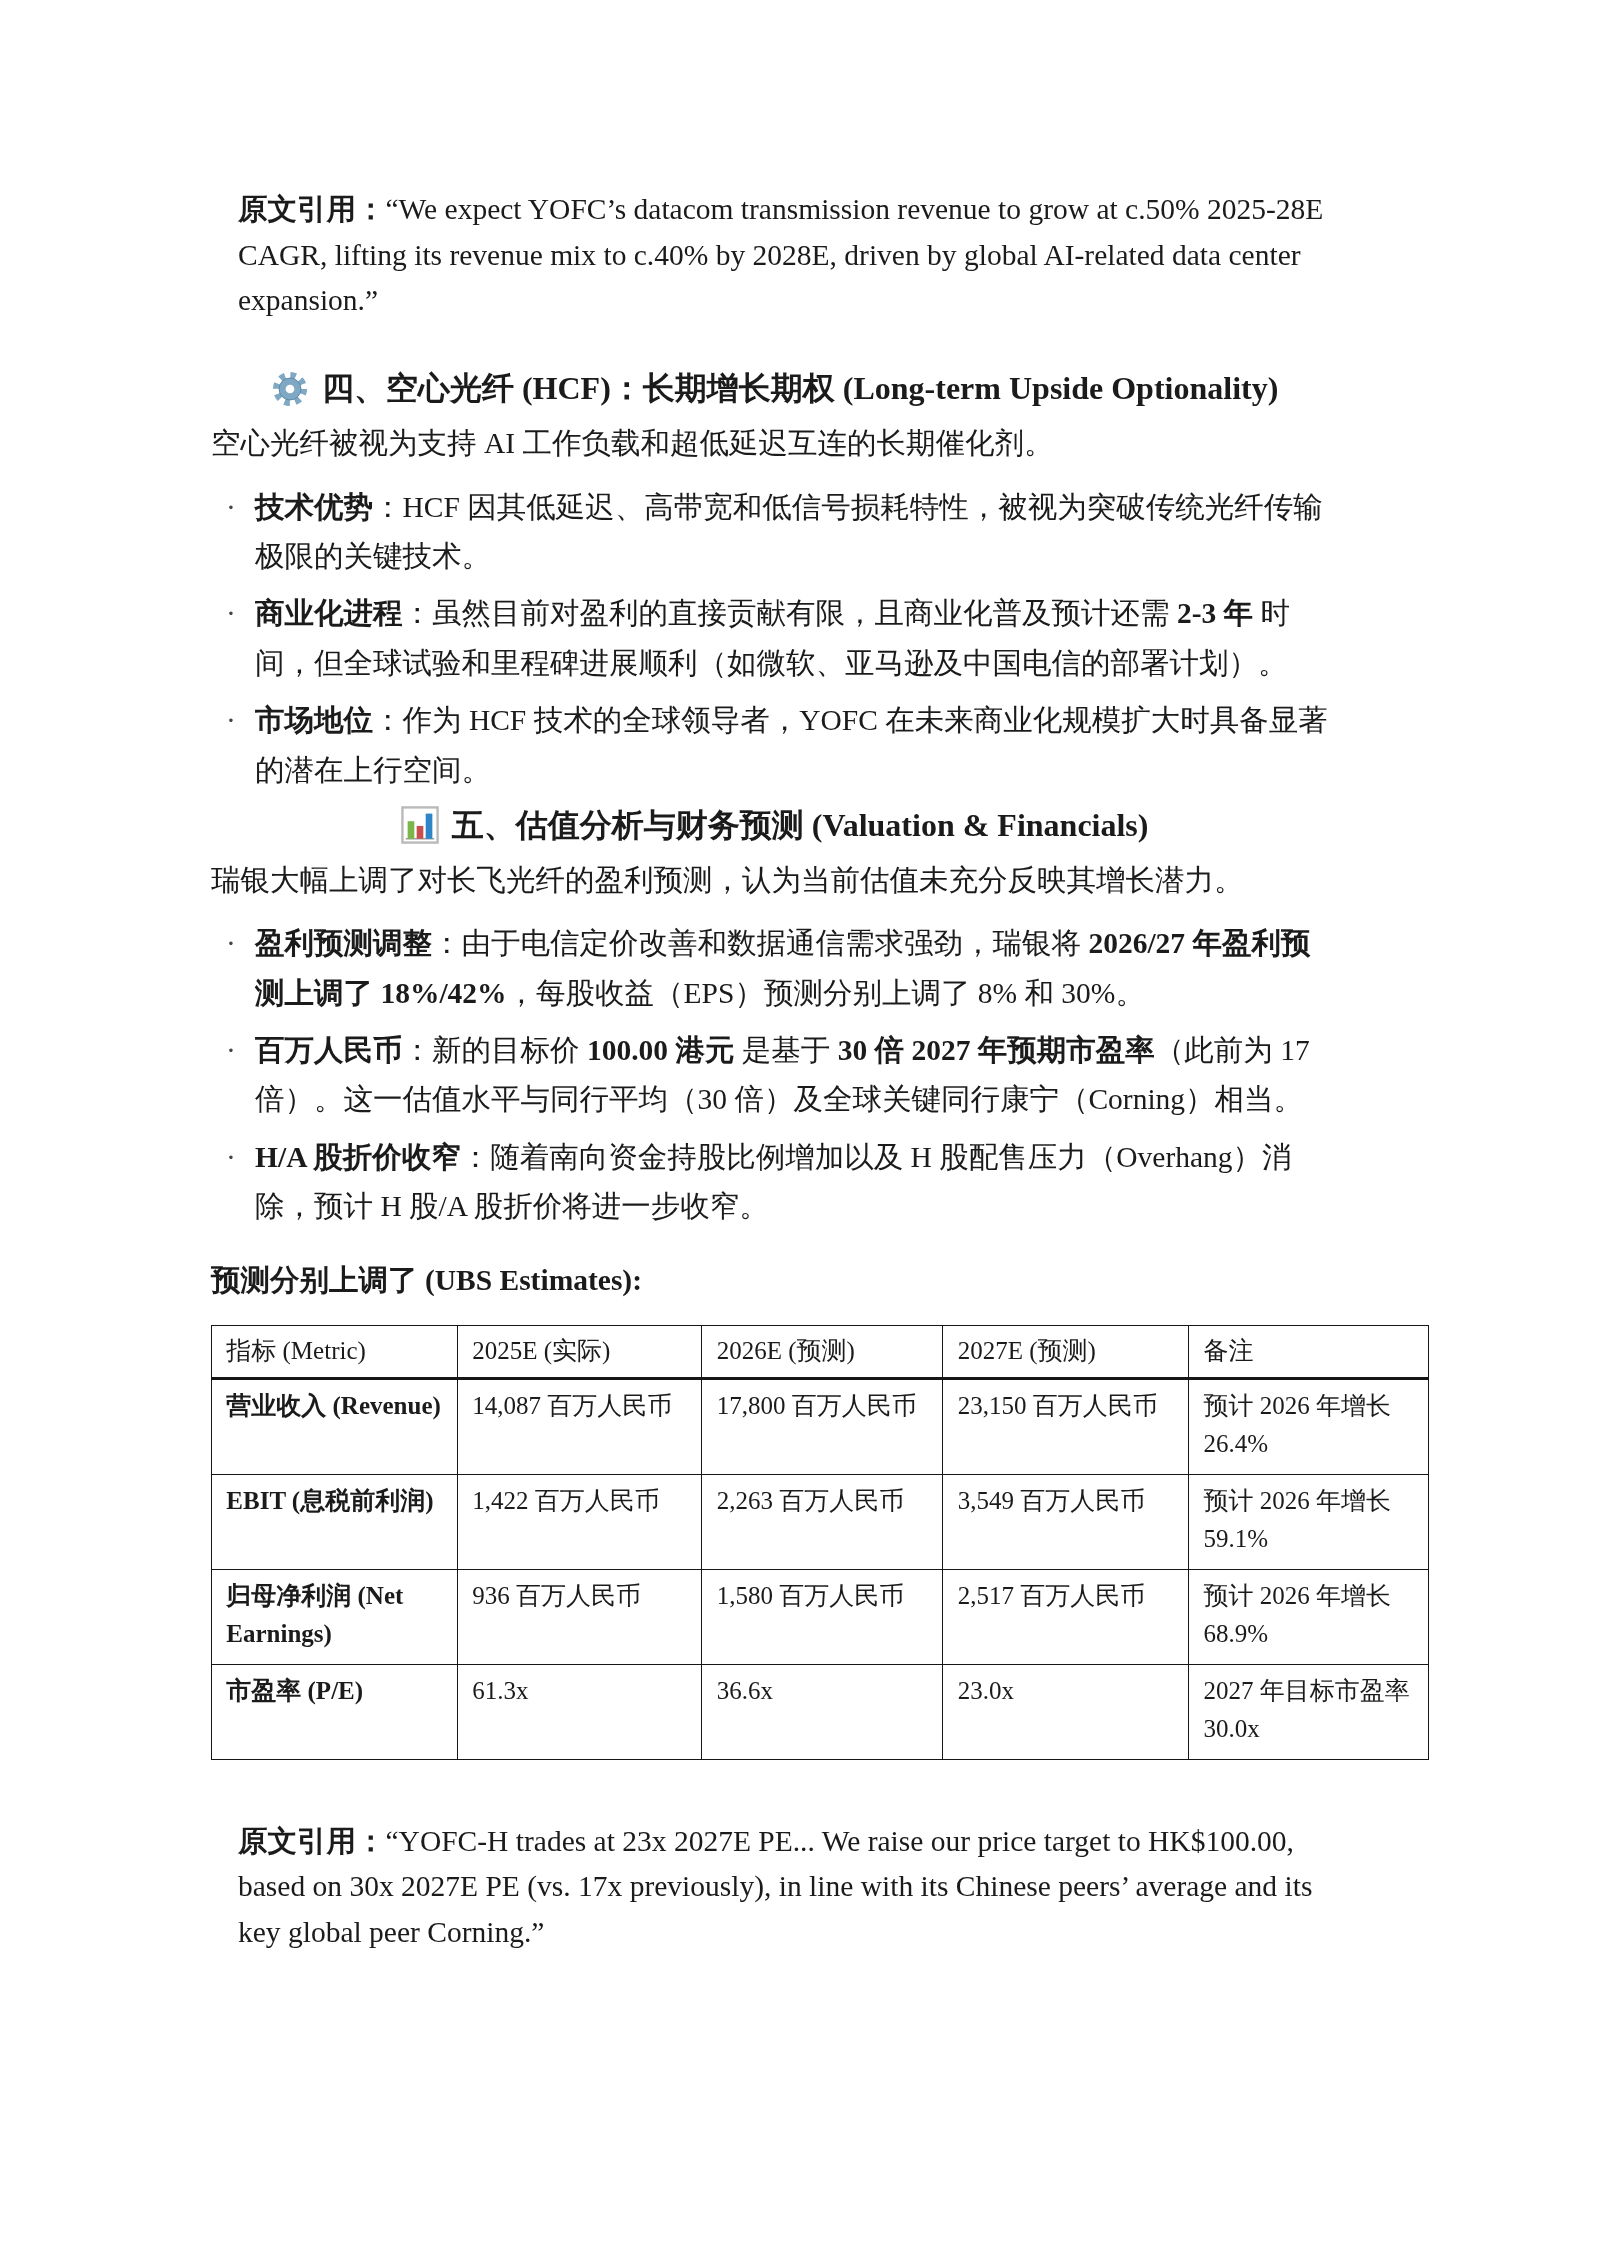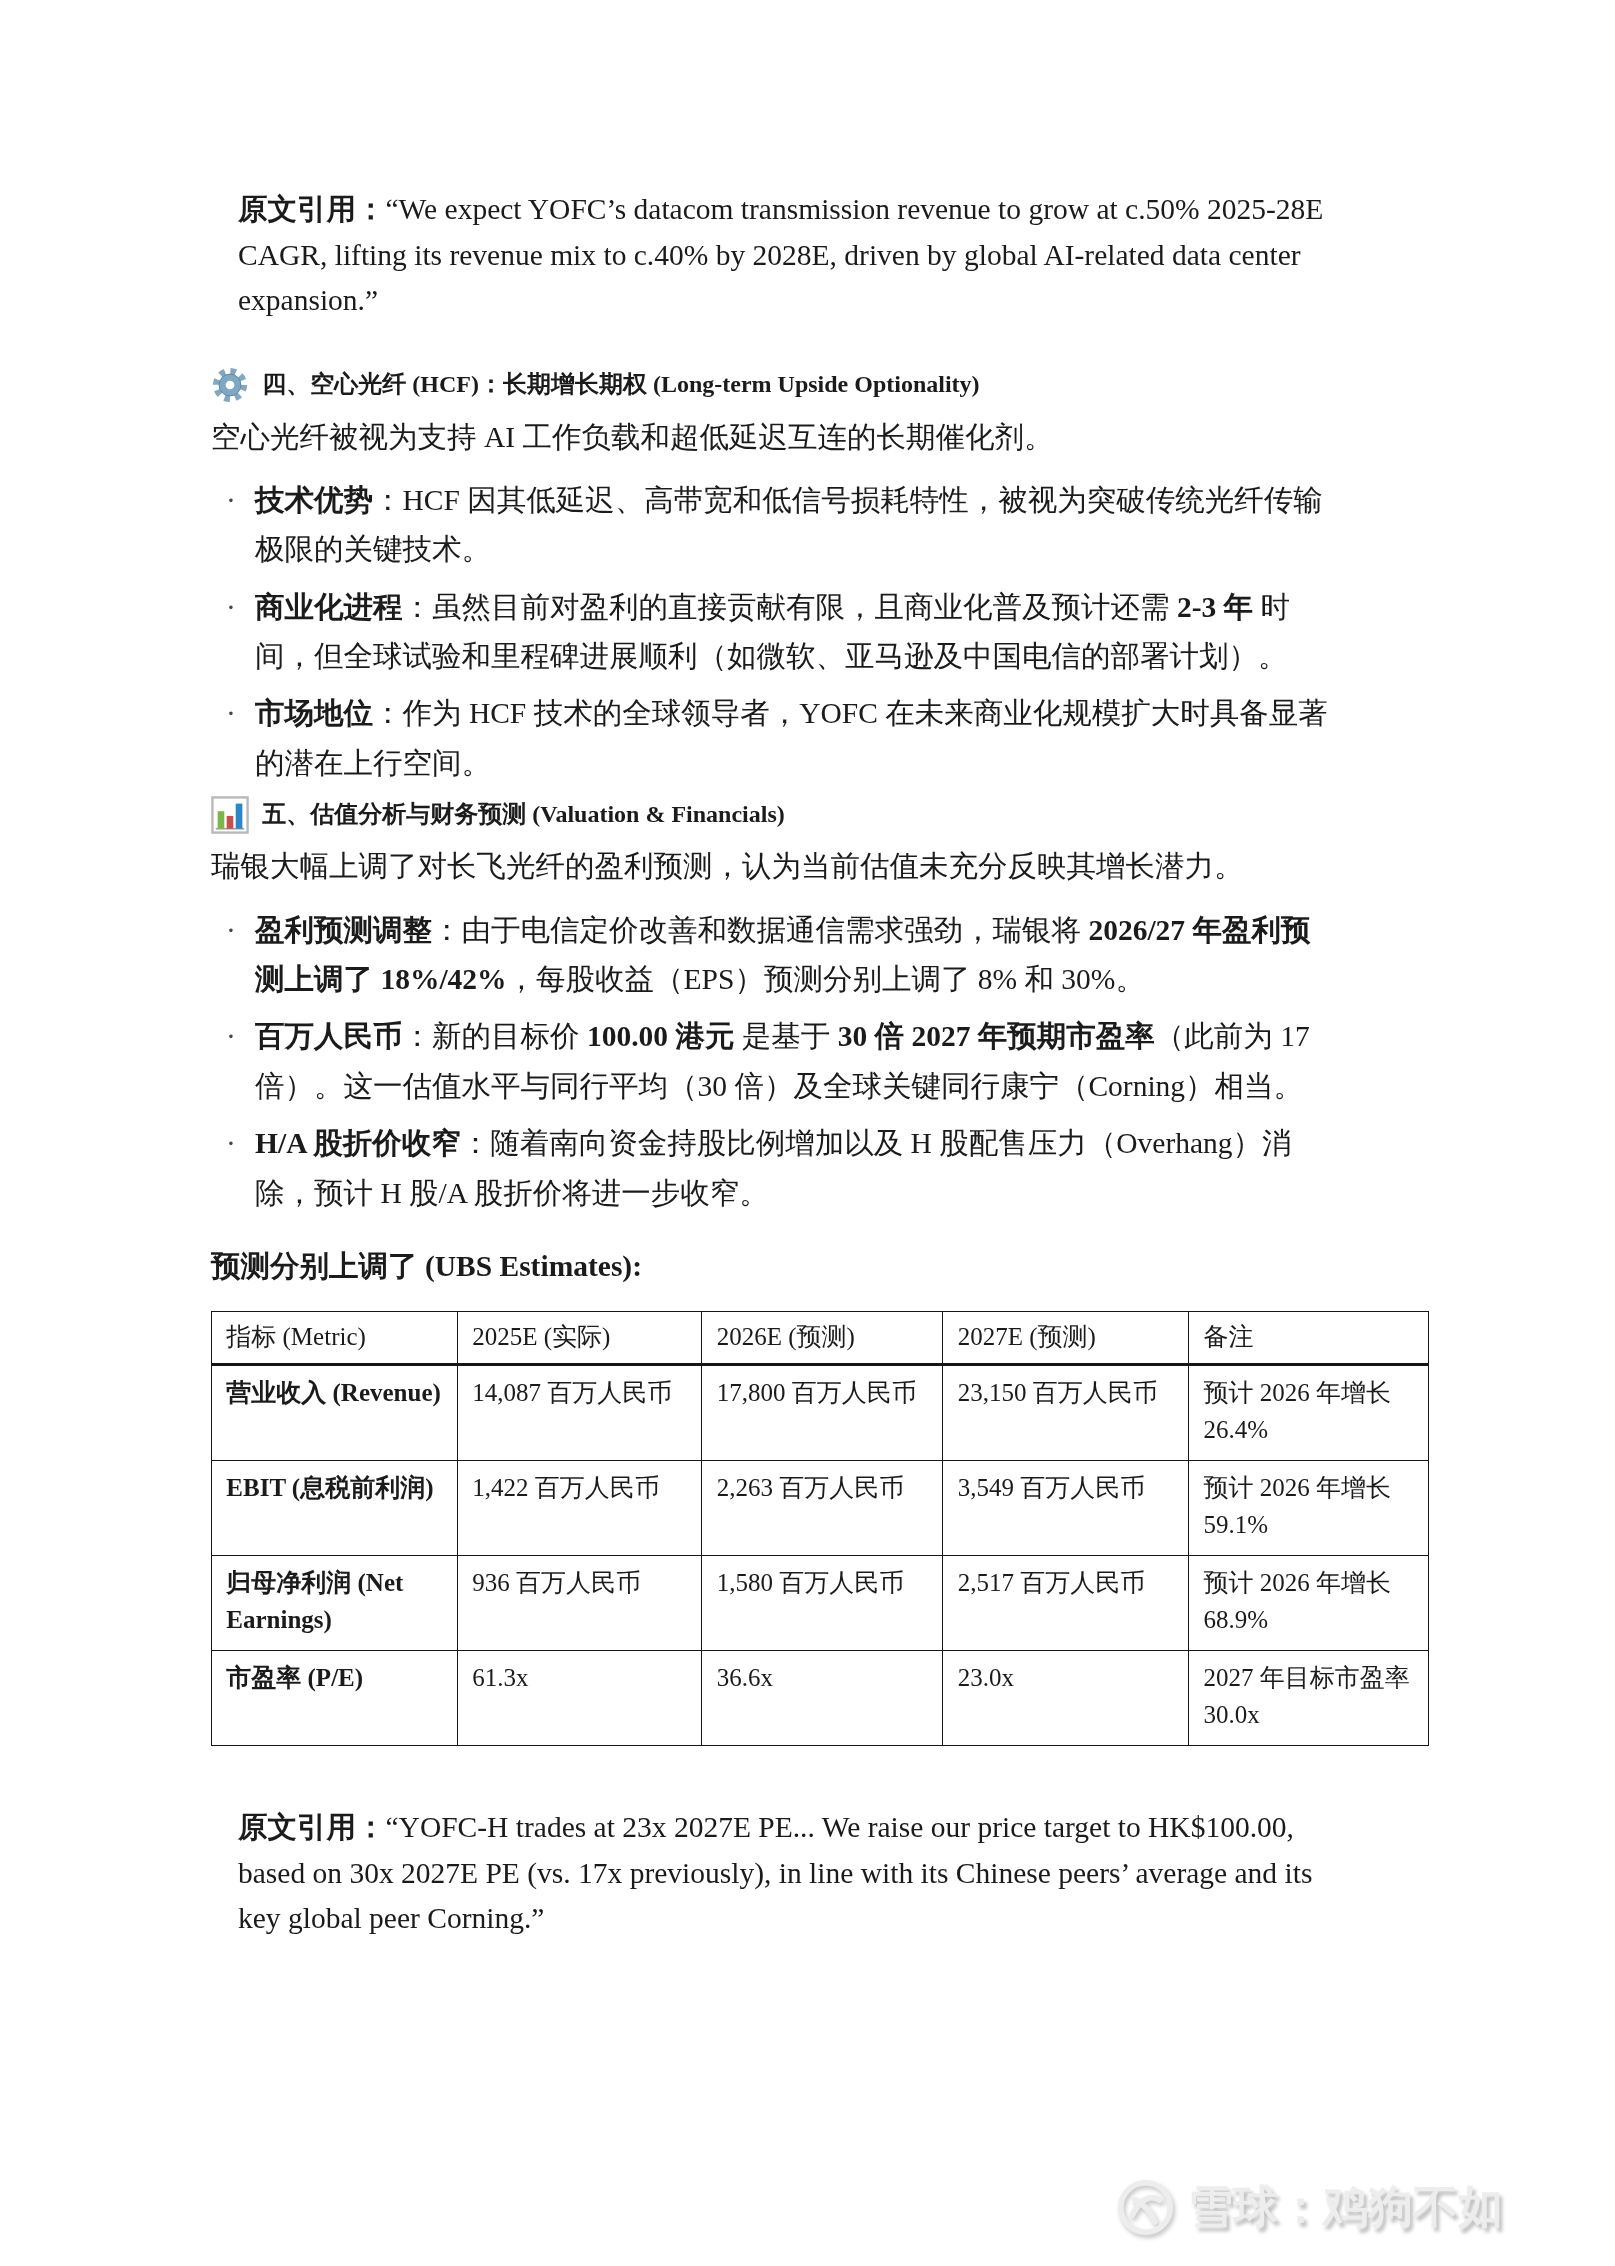--- a/index.html
+++ b/index.html
@@ -22,24 +22,25 @@
     line-height: 1.55;
   }
   .quote .qlabel { font-weight: bold; }
   .quote-1 { margin-bottom: 42px; }
   .quote-2 { margin-top: 48px; margin-bottom: 49px; }
   .quote-3 { margin-top: 59px; }
   h2.sec-heading {
     display: flex;
     align-items: center;
     gap: 13.3px;
-    font-size: 24px;
+    font-size: 32px;
     font-weight: bold;
     margin: 0 0 9.5px 0;
     line-height: 1.4;
+    justify-content: center;
   }
   h2.sec-heading .hicon { flex: 0 0 auto; width: 38px; height: 38px; display:inline-block; }
   .intro { margin: 0 0 15px 0; }
   ul.bullets {
     list-style: none;
     margin: 0 0 7.6px 0;
     padding: 0;
     max-width: 1217px;
   }
   ul.bullets li {
@@ -186,25 +187,15 @@
         <td>23.0x</td>
         <td>2027 年目标市盈率 30.0x</td>
       </tr>
     </tbody>
   </table>
 
   <div class="quote quote-3">
     <span class="qlabel">原文引用：</span><span>“YOFC-H trades at 23x 2027E PE... We raise our price target to HK$100.00, based on 30x 2027E PE (vs. 17x previously), in line with its Chinese peers’ average and its key global peer Corning.”</span>
   </div>
 
-  <div class="watermark">
-    <span class="wicon">
-      <svg width="59" height="59" viewBox="0 0 62 62">
-        <circle cx="31" cy="31" r="26" fill="none" stroke="#ededed" stroke-width="6"></circle>
-        <path d="M17 39 Q30 14 46 23" fill="none" stroke="#ededed" stroke-width="6" stroke-linecap="round"></path>
-        <path d="M20 23 Q34 30 41 46" fill="none" stroke="#ededed" stroke-width="6" stroke-linecap="round"></path>
-      </svg>
-    </span>
-    <span>雪球：鸡狗不如</span>
-  </div>
 
 </div>
 
 
 </body></html>

